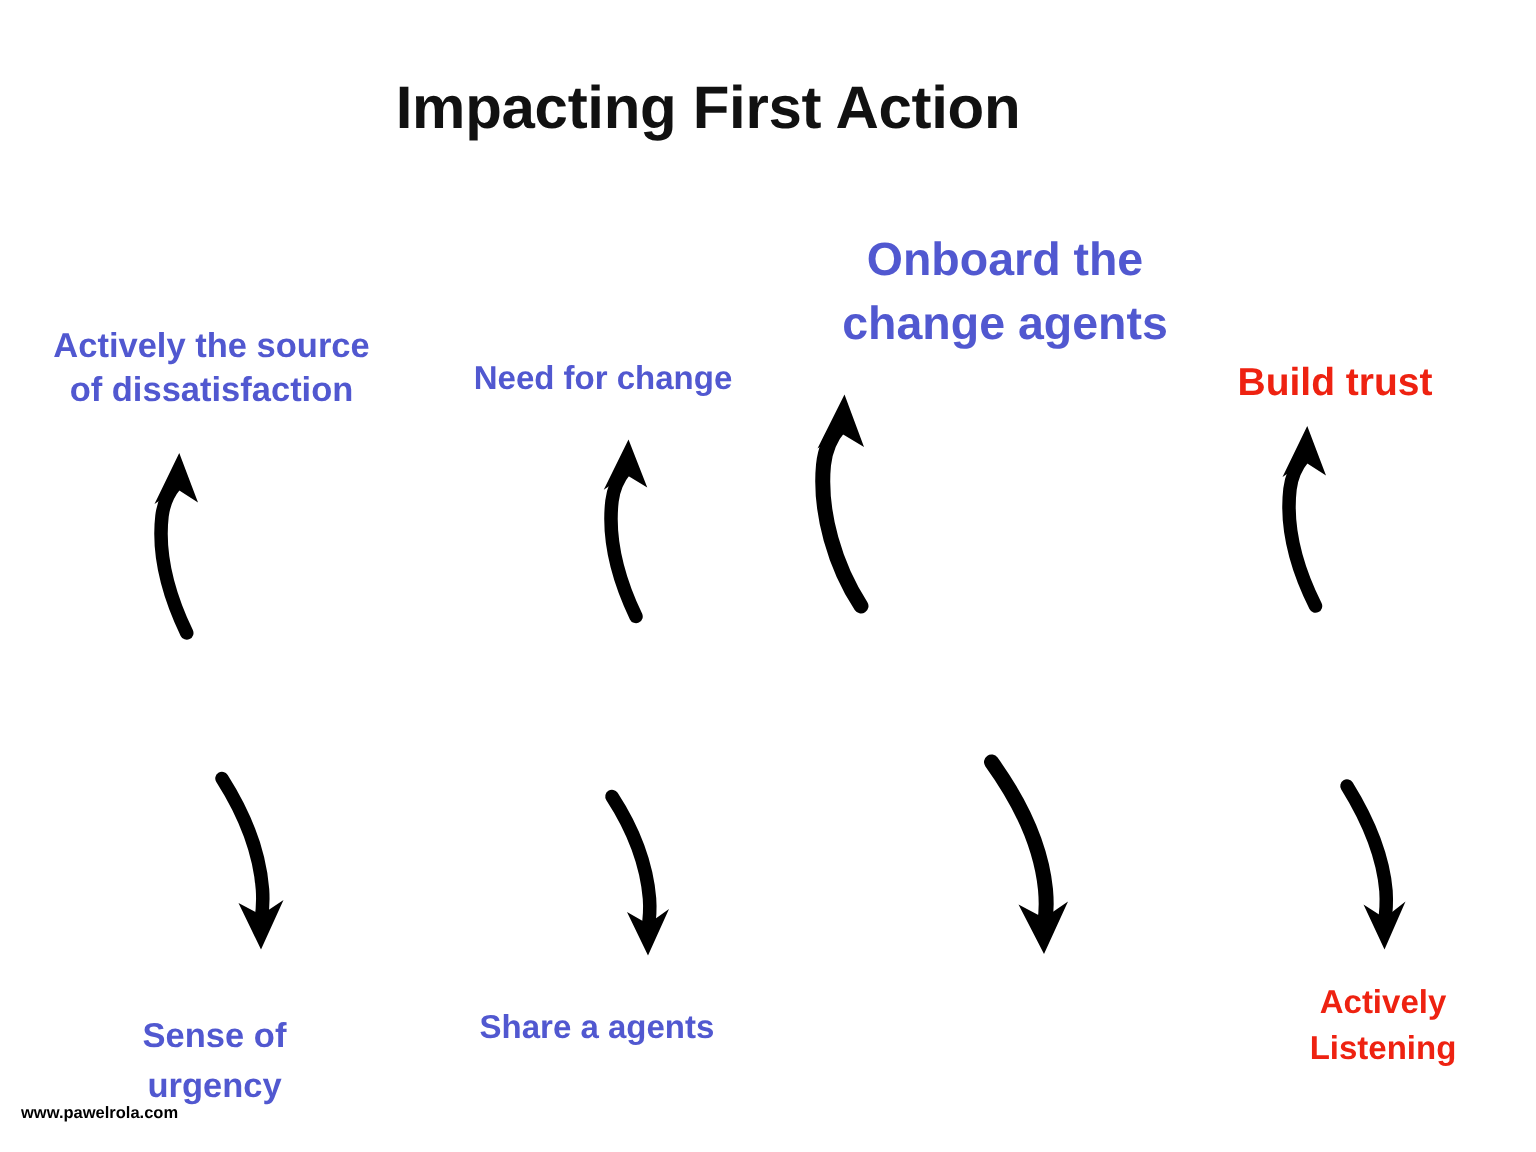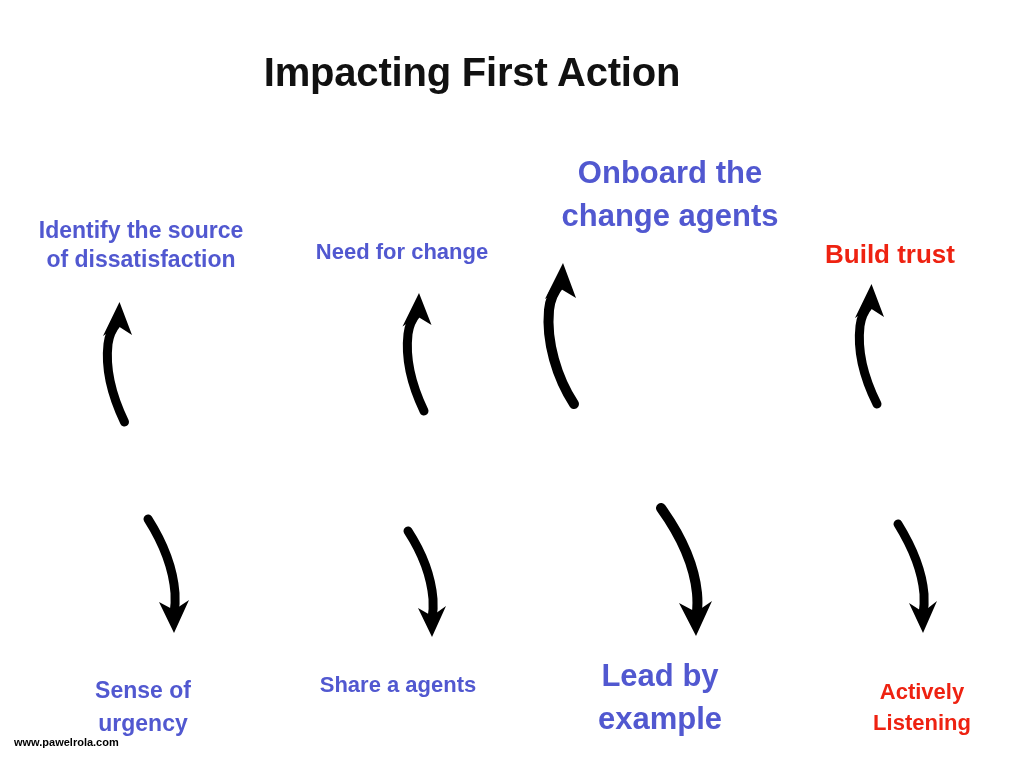--- a/index.html
+++ b/index.html
@@ -80,21 +80,21 @@
   .lbl-share {
     left: 288px; top: 671px; width: 220px;
     font-size: 22px;
   }
   .lbl-lead {
     left: 540px; top: 655px; width: 240px;
     font-size: 31px;
     line-height: 1.38;
   }
   .lbl-actively {
-    left: 832px; top: 676px; width: 180px;
+    left: 832px; top: 652px; width: 180px;
     font-size: 22px;
     line-height: 1.42;
   }
 
   
   .footer {
     position: absolute;
     left: 14px;
     top: 736px;
     font-size: 11px;
@@ -109,21 +109,21 @@
   }
   .arrow svg { display: block; overflow: visible; }
 </style>
 </head>
 <body>
 
 <div class="canvas">
 
   <div class="title">Impacting First Action</div>
 
-  <div class="label purple lbl-identify">Identify the source
+  <div class="label purple lbl-identify">Actively the source
 of dissatisfaction</div>
 
   <div class="label purple lbl-need">Need for change</div>
 
   <div class="label purple lbl-onboard">Onboard the
 change agents</div>
 
   <div class="label red lbl-build">Build trust</div>
 
   <div class="arrow" style="left:86px; top:300px;">
@@ -196,21 +196,19 @@
       <path d="M8 4 C 21 25, 32 50, 34 74 C 34.5 82, 34 89, 33 95" stroke="#000" stroke-width="9" fill="none" stroke-linecap="round"></path>
       <path d="M33 113 L 19 83 L 33 92 L 47 81 Z" fill="#000"></path>
     </svg>
   </div>
 
   <div class="label purple lbl-sense">Sense of
 urgency</div>
 
   <div class="label purple lbl-share">Share a agents</div>
 
-  <div class="label purple lbl-lead">Lead by
-example</div>
 
   <div class="label red lbl-actively">Actively
 Listening</div>
 
   <div class="footer">www.pawelrola.com</div>
 
 </div>
 
 </body></html>

